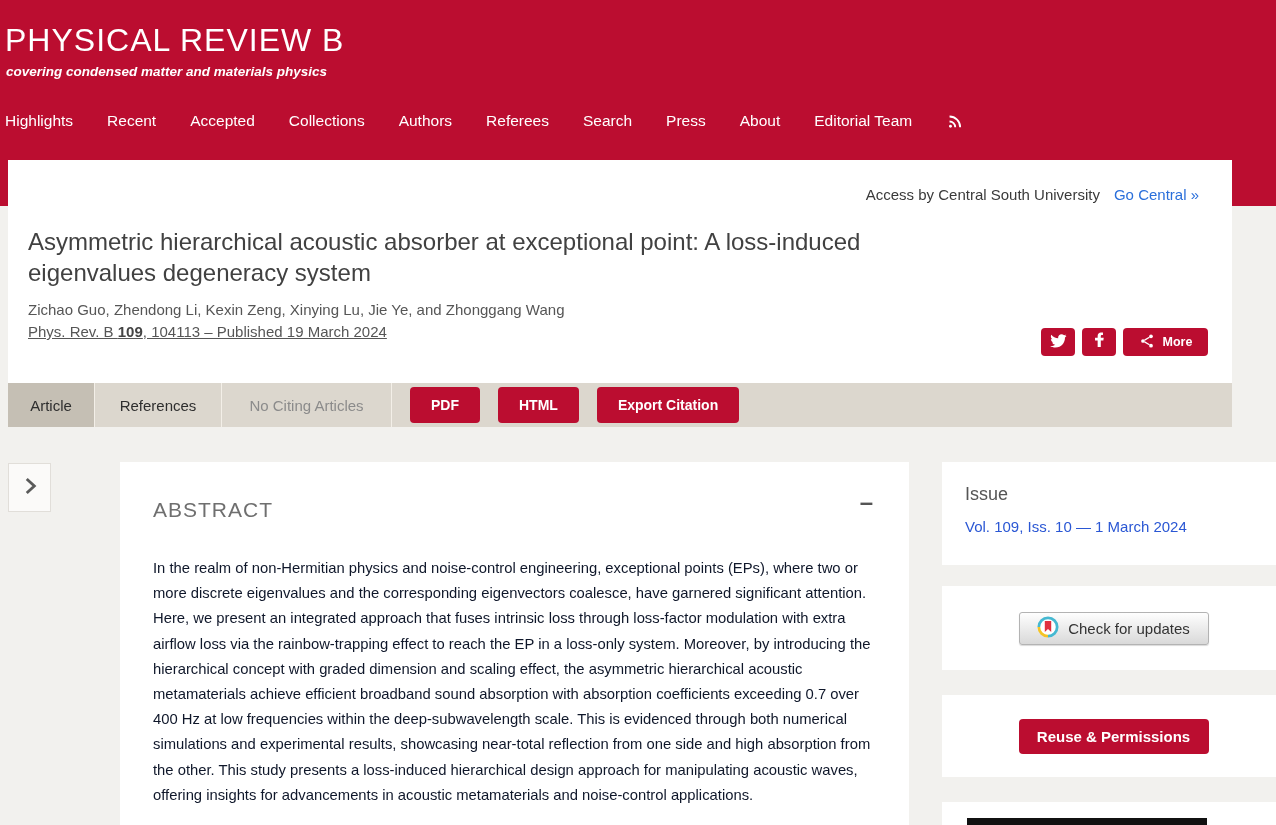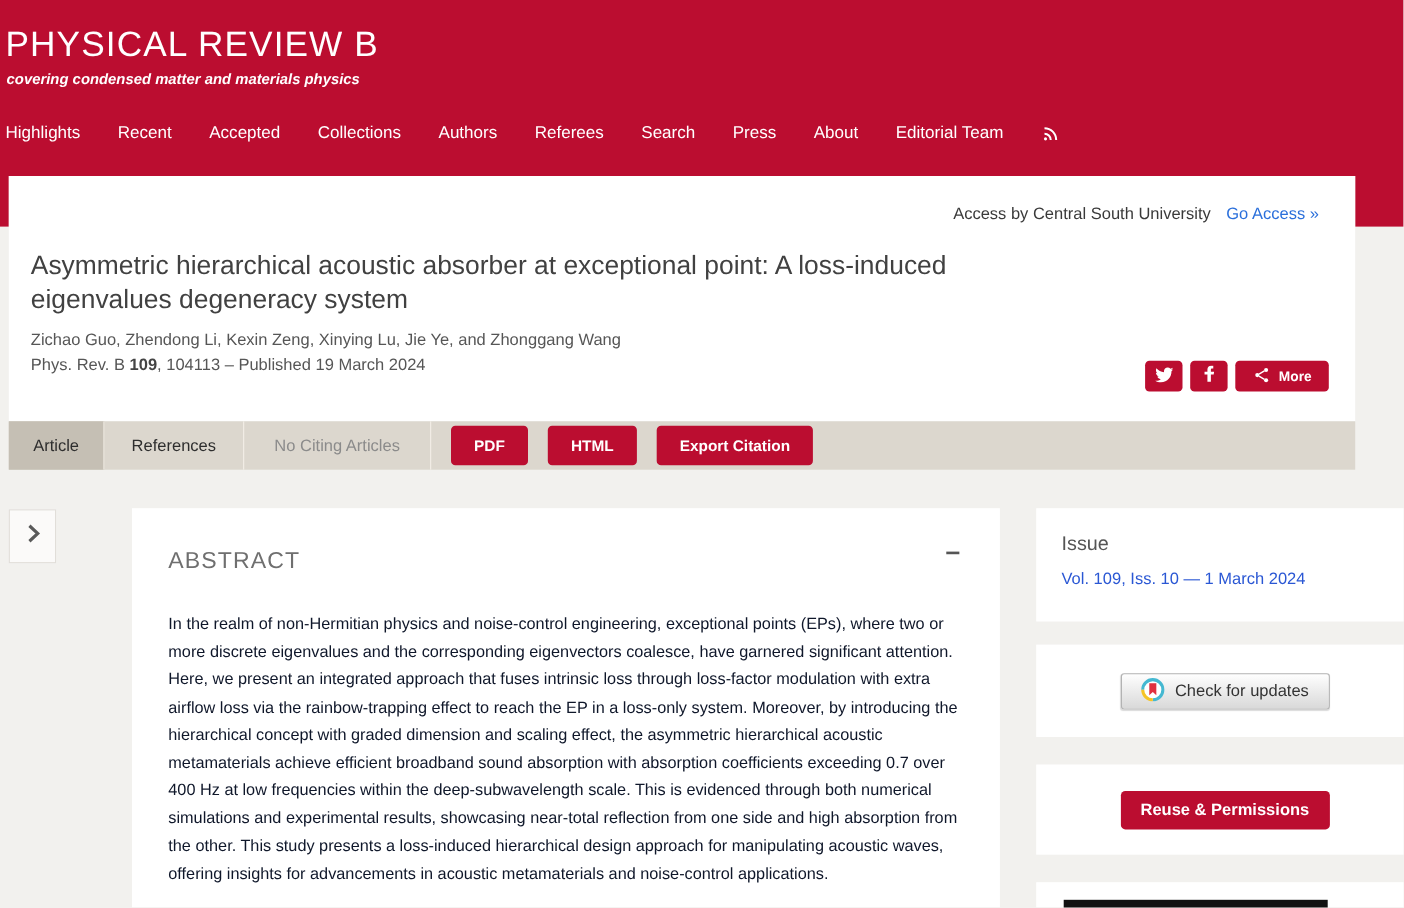--- a/index.html
+++ b/index.html
@@ -19,21 +19,21 @@
   .side-strip.left { left:0; width:8px; }
   .side-strip.right { left:1232px; width:44px; }
 
   
   .article-box { position:absolute; left:8px; top:160px; width:1224px; height:223px; background:#ffffff; }
   .access-line { position:absolute; right:33px; top:26px; display:flex; gap:14px; align-items:baseline; font-size:15px; }
   .access-text { color:#3a3a3a; }
   .go-mobile { color:#2a6fdb; cursor:pointer; }
   .article-title { position:absolute; left:20px; top:66px; width:880px; font-size:24px; line-height:31px; color:#414141; font-weight:400; }
   .article-authors { position:absolute; left:20px; top:141px; font-size:15px; color:#565656; }
-  .article-citation { position:absolute; left:20px; top:163px; font-size:15px; color:#565656; }
+  .article-citation { position:absolute; left:20px; top:163px; font-size:15px; color:#565656;text-decoration:underline; }
   .article-citation b { color:#444; }
   .share-row { position:absolute; right:24px; top:168px; display:flex; gap:7px; }
   .share-btn { height:28px; background:#bb0d30; border-radius:4px; display:flex; align-items:center; justify-content:center; cursor:pointer; border:none; }
   .share-btn.sq { width:34px; }
   .share-btn.more { width:85px; gap:8px; padding:0 10px; }
   .share-more-label { color:#fff; font-size:12.5px; font-weight:700; }
 
   
   .tabbar { position:absolute; left:8px; top:383px; width:1224px; height:44px; background:#dcd7ce; display:flex; align-items:stretch; }
   .tab { display:flex; align-items:center; justify-content:center; font-size:15px; color:#2e2e2e; border-right:1px solid #f3efe8; cursor:pointer; }
@@ -96,21 +96,21 @@
       </span>
     </nav>
   </div>
 
   <div class="side-strip left"></div>
   <div class="side-strip right"></div>
 
   <div class="article-box">
     <div class="access-line">
       <span class="access-text">Access by Central South University</span>
-      <span class="go-mobile">Go Access »</span>
+      <span class="go-mobile">Go Central »</span>
     </div>
     <h1 class="article-title">Asymmetric hierarchical acoustic absorber at exceptional point: A loss-induced eigenvalues degeneracy system</h1>
     <div class="article-authors">Zichao Guo, Zhendong Li, Kexin Zeng, Xinying Lu, Jie Ye, and Zhonggang Wang</div>
     <div class="article-citation">
       <span>Phys. Rev. B </span><b>109</b><span>, 104113 – Published 19 March 2024</span>
     </div>
 
     <div class="share-row">
       <button class="share-btn sq">
         <span>

